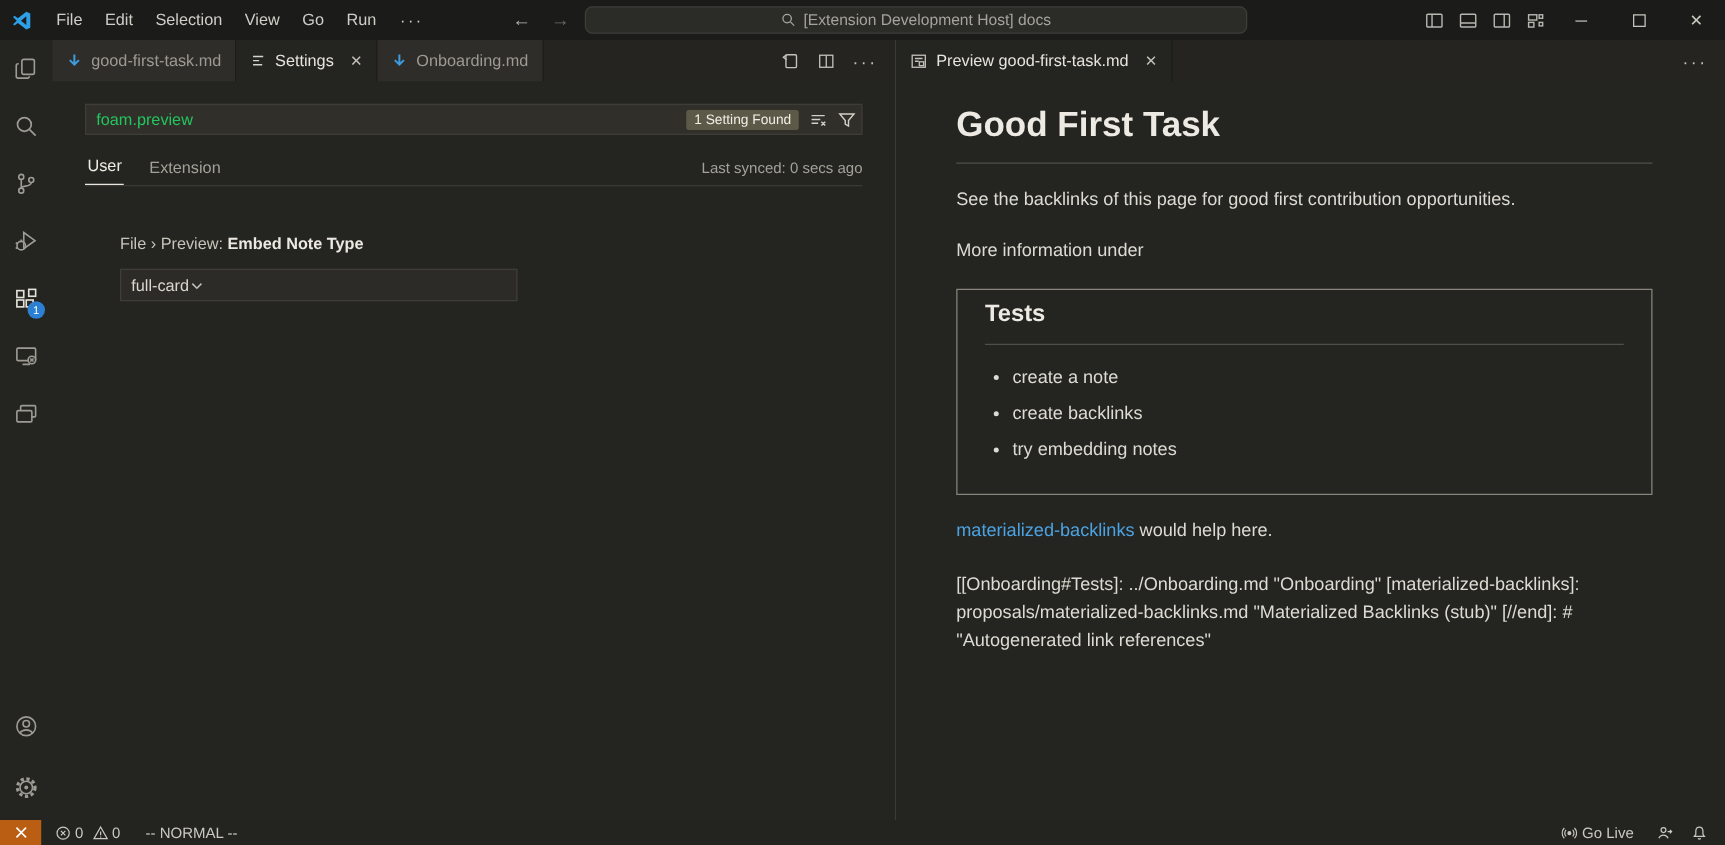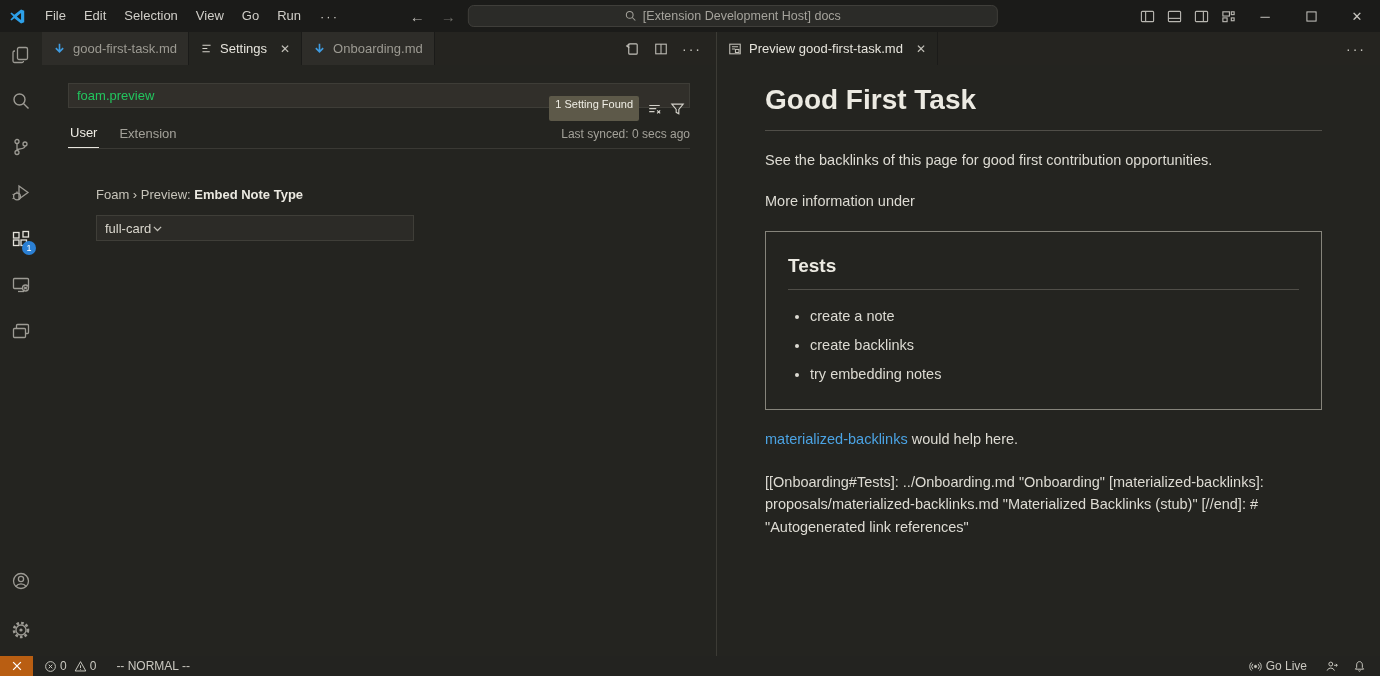--- a/index.html
+++ b/index.html
@@ -44,40 +44,40 @@
   .tab.active { background:#242420; color:#e6e4dc; }
   .tab .tab-close { color:#c3c1b9; font-size:12px; margin-left:6px; }
   .editor-actions { margin-left:auto; display:flex; align-items:center; gap:14px; padding-right:14px; color:#c3c1ba; }
   .ta-more { font-size:14px; letter-spacing:2px; color:#c3c1ba; }
 
   
   .settings-body { padding:18px 26px 0 26px; }
   .search-row { position:relative; height:25px; }
   .settings-search { width:100%; height:25px; background:#312f2a; border:1px solid #3e3d37; color:#22c55e;
     font-size:13px; padding:0 116px 0 8px; outline:none; font-family:"Liberation Sans",sans-serif; }
-  .search-widgets { position:absolute; right:5px; top:0; height:25px; display:flex; gap:8px;margin-top:13px; }
+  .search-widgets { position:absolute; right:5px; top:0; height:25px; display:flex; align-items:center; gap:8px; }
   .found-badge { background:#5d5949; color:#f0eee5; font-size:11px; padding:2px 6px; border-radius:2px; }
   .sw-icon { color:#d2d0c8; display:flex; align-items:center; }
   .scope-row { display:flex; align-items:flex-end; margin-top:12px; border-bottom:1px solid #3a3934;
     padding:0 0 0 0; height:29px; }
   .scope-tab { font-size:13px; color:#a3a199; padding:0 2px 7px 2px; margin-right:18px; }
   .scope-tab.active { color:#eeece4; border-bottom:1px solid #e8e6de; }
   .last-synced { margin-left:auto; font-size:12px; color:#a3a199; padding-bottom:7px; }
   .setting-item { margin:38px 0 0 28px; }
   .setting-title { font-size:13px; color:#c7c4ba; }
   .setting-title b { color:#ebe9e1; font-weight:bold; }
   .setting-select { margin-top:13px; width:318px; height:26px; background:#2c2b27; border:1px solid #3f3e38;
     color:#dbd8cf; font-size:13px; display:flex; align-items:center; padding:0 8px; justify-content:flex-start; }
 
   
   .md-body { padding:14px 58px 0 48px; font-size:14.5px; line-height:1.5; color:#dddbd3; overflow:hidden; }
   .md-h1 { font-size:28px; font-weight:bold; color:#eceae2; padding-bottom:9px; border-bottom:1px solid #504e48; }
   .md-p { margin-top:19px; }
   .md-box { margin-top:18px; border:1px solid #86847b; padding:6px 22px 24px 22px; }
-  .md-h2 { font-size:19px; font-weight:bold; color:#eceae2; margin-top:14px; padding-bottom:9px;
+  .md-h2 { font-size:19px; font-weight:bold; color:#eceae2; padding-bottom:9px;
     border-bottom:1px solid #504e48; }
   .md-ul { margin:16px 0 0 22px; }
   .md-ul li { margin-top:7px; }
   .md-link { color:#4ba3e3; }
   .md-refs { margin-top:20px; line-height:1.55; }
 
   
   .statusbar { height:20px; background:#232320; display:flex; align-items:center; font-size:12px; color:#cac8c0; }
   .sb-remote { width:33px; height:20px; background:#b95e12; color:#fff; display:flex; align-items:center;
     justify-content:center; font-size:11px; }
@@ -286,21 +286,21 @@
       </div>
 
       <div class="scope-row">
         <span class="scope-tab active">User</span>
         <span class="scope-tab">Extension</span>
         <span class="last-synced">Last synced: 0 secs ago</span>
       </div>
 
       <div class="setting-item">
         <div class="setting-title">
-          <span>Foam › Preview: </span><b>Embed Note Type</b>
+          <span>File › Preview: </span><b>Embed Note Type</b>
         </div>
         <div class="setting-select">
           <span>full-card</span>
           <span>
             <svg width="13" height="13" viewBox="0 0 16 16" fill="none" stroke="#c3c1b9" stroke-width="1.5">
                 <path d="M3.5 6 L8 10.5 L12.5 6"></path>
               </svg>
           </span>
         </div>
       </div>

